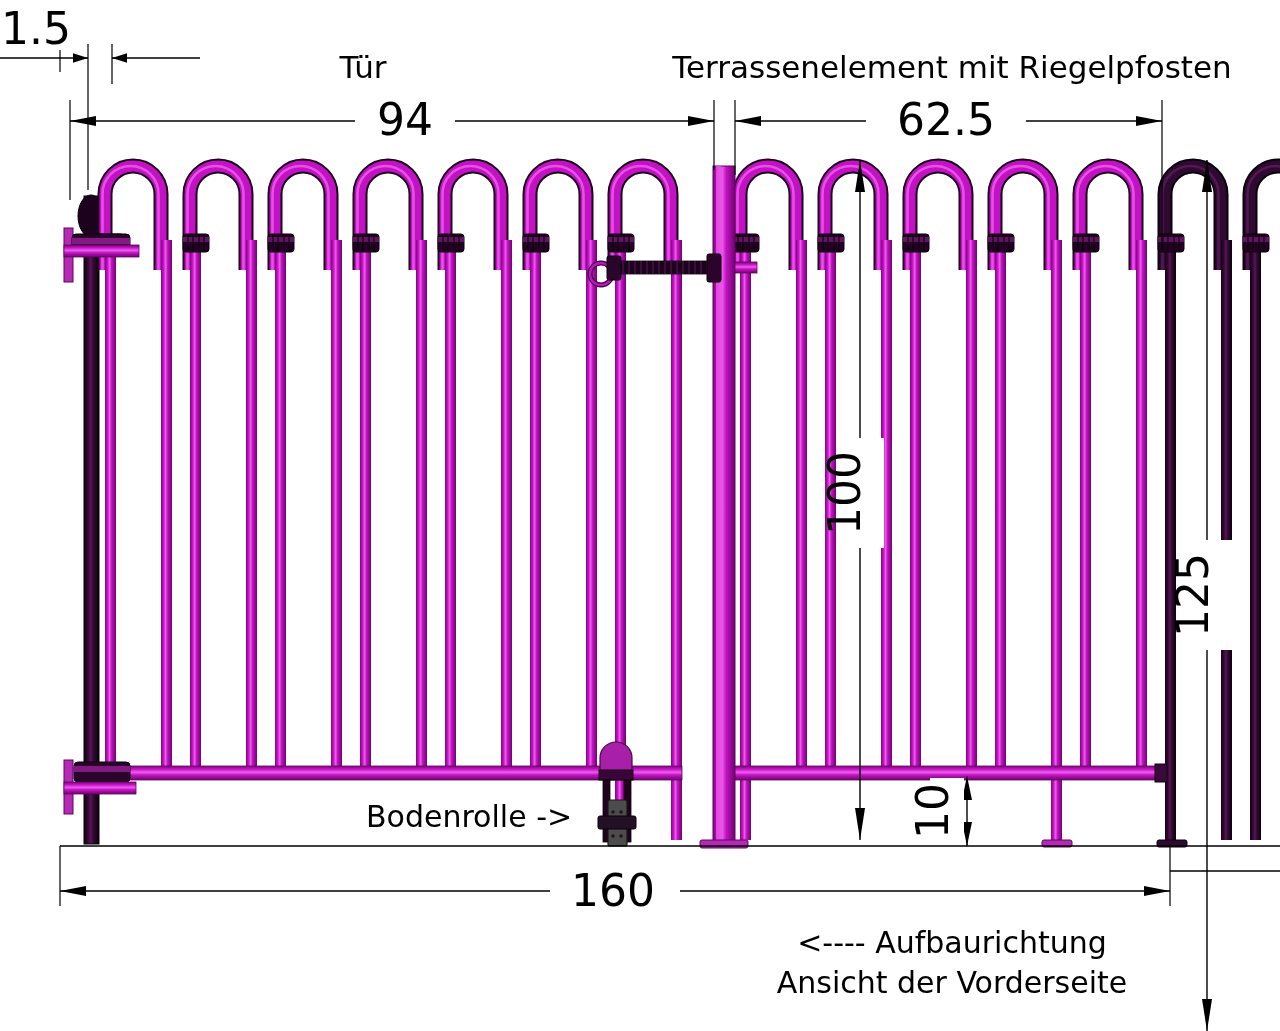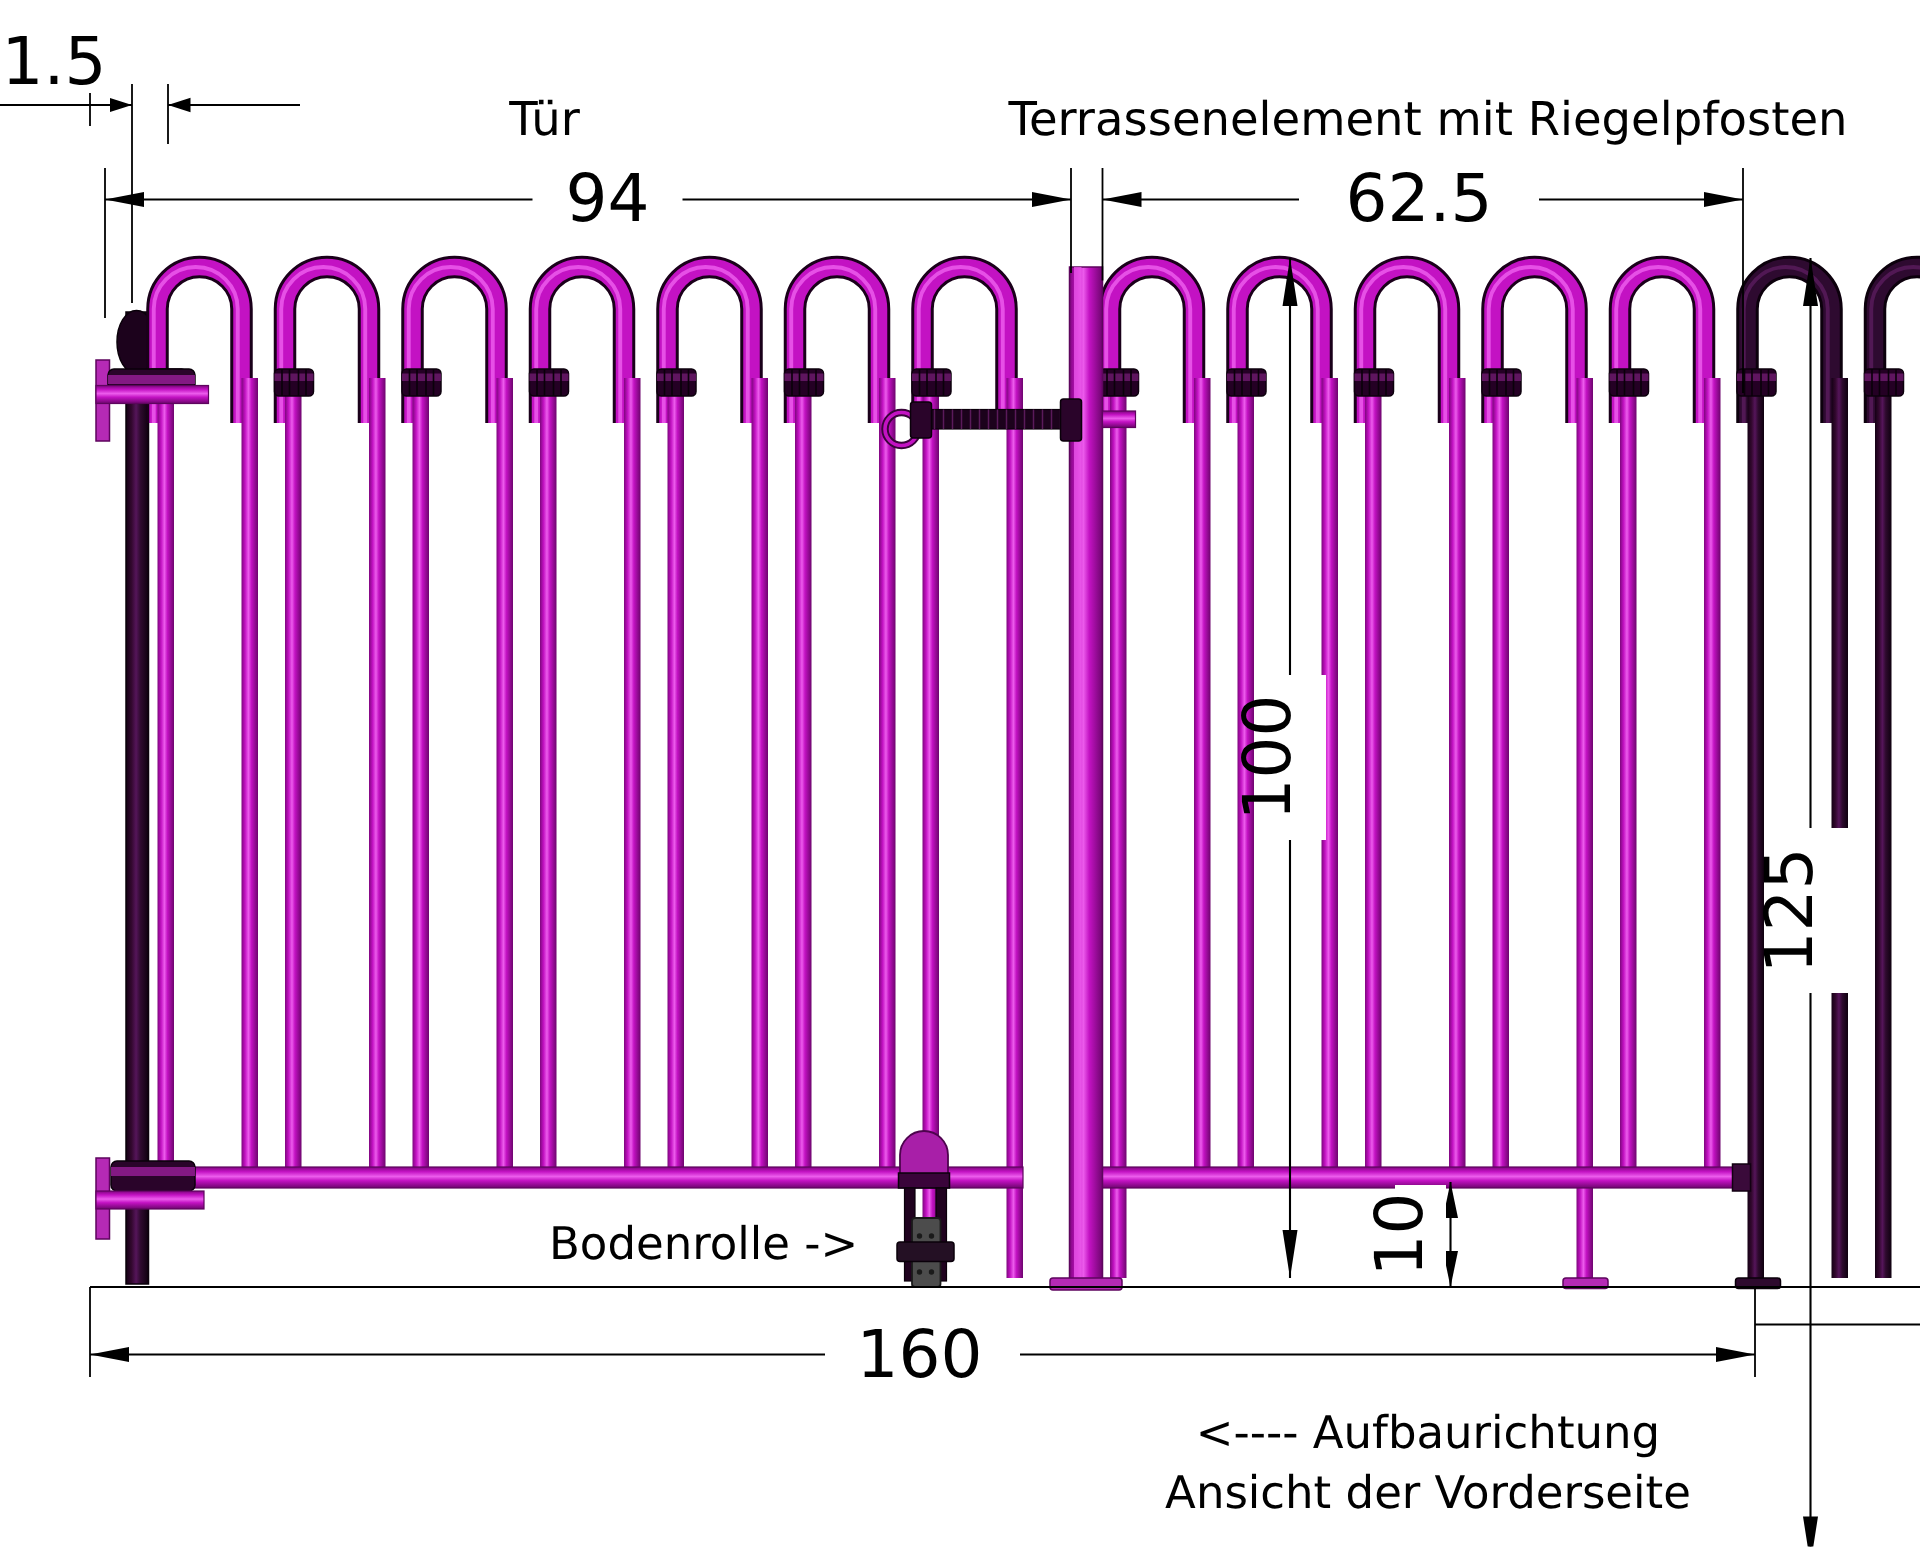--- a/index.html
+++ b/index.html
@@ -1,21 +1,21 @@
 <!DOCTYPE html>
 <html><head>
 <meta charset="utf-8">
 <style>
   html,body{margin:0;padding:0;background:#ffffff;}
   body{
     width:1280px;height:1031px;
     font-family:"DejaVu Sans","Liberation Sans",sans-serif;
     overflow:hidden;position:relative;
   }
-  #stage{position:absolute;left:0;top:12px;width:1280px;height:877px;}
+  #stage{position:absolute;left:0;top:0;width:1280px;height:877px;}
   svg{display:block;}
   .dimtext{
     font-family:"DejaVu Sans","Liberation Sans",sans-serif;
     fill:#000000;font-size:44px;
   }
   .labeltext{
     font-family:"DejaVu Sans","Liberation Sans",sans-serif;
     fill:#000000;font-size:31px;
   }
   .notetext{

